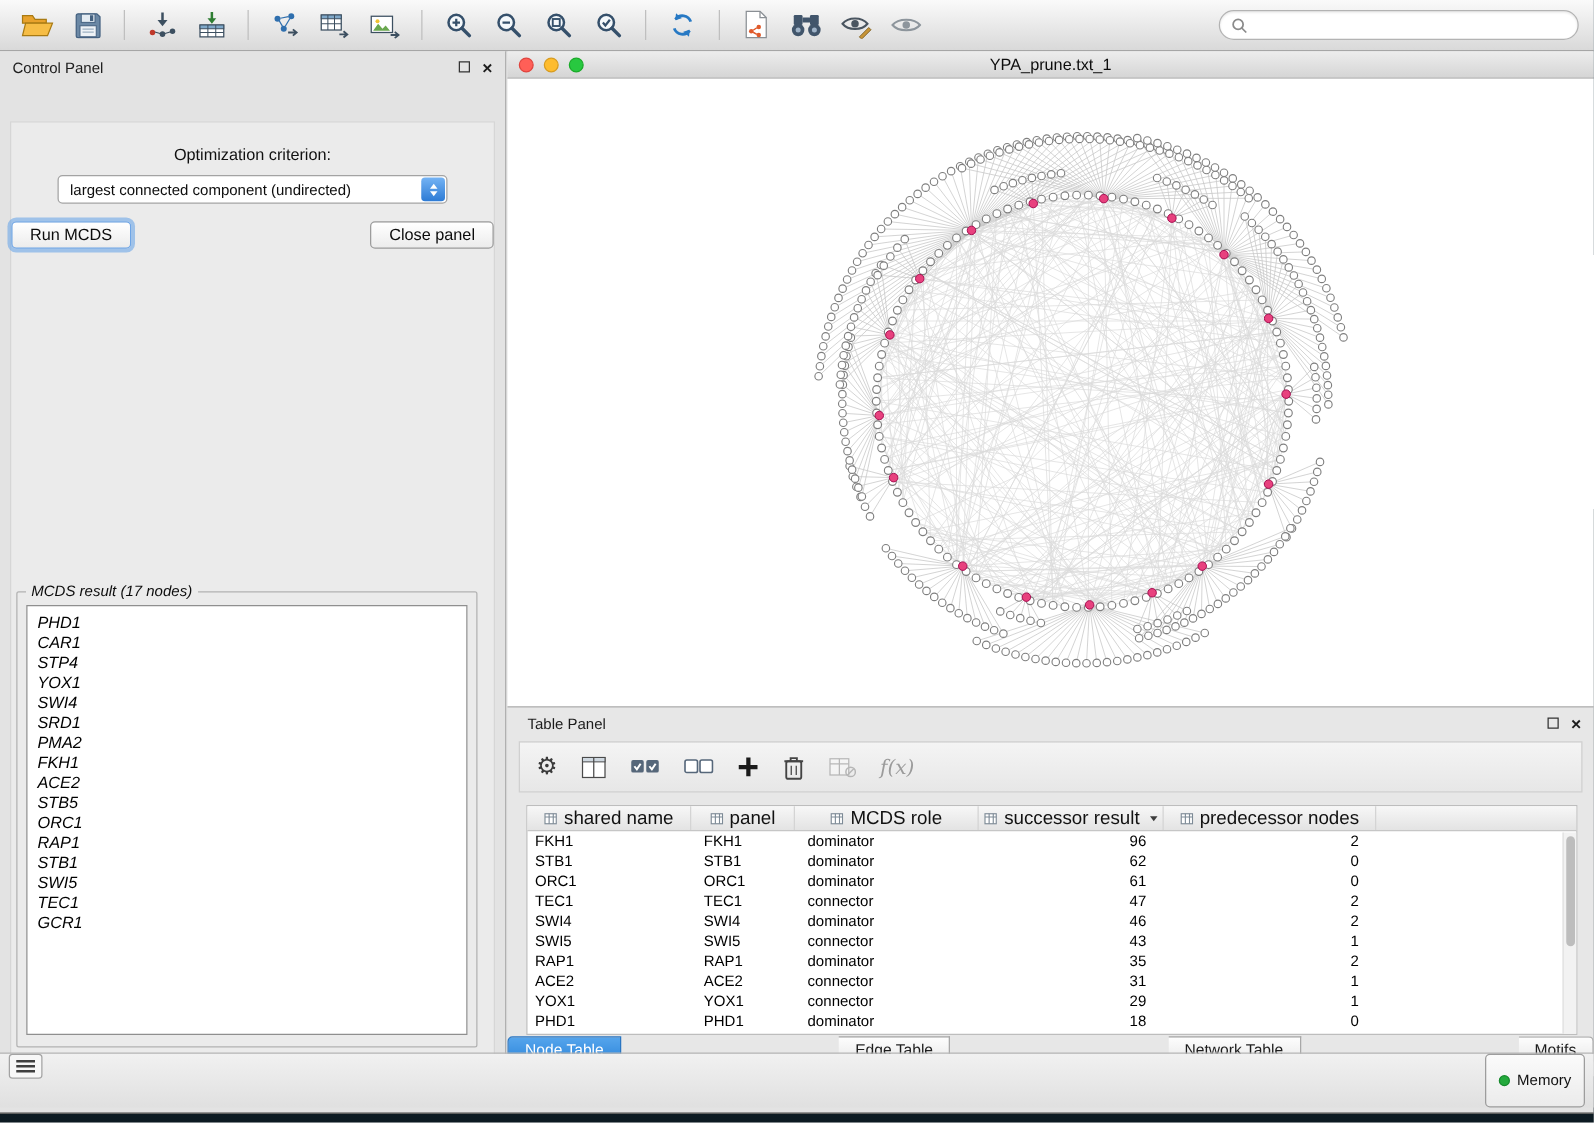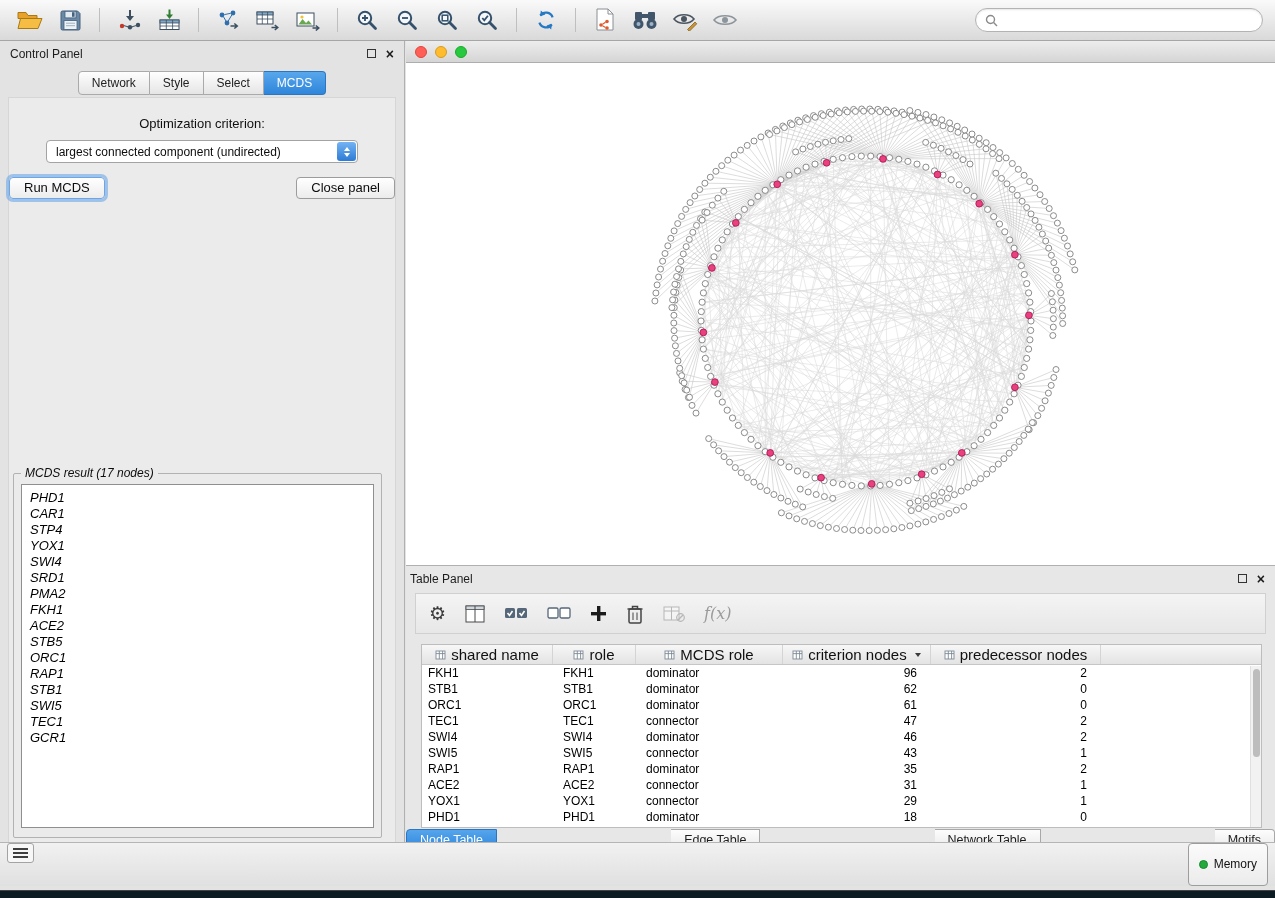--- a/index.html
+++ b/index.html
@@ -258,26 +258,20 @@
     </div>
   </div>
 
   <div id="control-panel">
     <div class="panel-header">
       <span class="ph-title">Control Panel</span>
       <span class="ph-btns">
         <span class="ph-float"></span>
         <span class="ph-close">×</span>
       </span>
-    </div>
-    <div class="cp-tabs">
-      <div class="cp-tab">Network</div>
-      <div class="cp-tab">Style</div>
-      <div class="cp-tab">Select</div>
-      <div class="cp-tab active">MCDS</div>
     </div>
     <div class="cp-content">
       <div class="opt-label">Optimization criterion:</div>
       <div class="combo">
         <span class="combo-text">largest connected component (undirected)</span>
         <span class="combo-btn">
           <span class="tri-up"></span>
             <span class="tri-down"></span>
         </span>
       </div>
@@ -306,20 +300,21 @@
             <div class="mcds-item">GCR1</div>
           </div>
       </fieldset>
     </div>
   </div>
 
   <div id="right-col">
 
     <div id="network-panel">
       <div class="net-titlebar">
+        <span class="net-title">YPA_prune.txt_1</span>
         <span class="traffic">
           <span class="tl red"></span>
           <span class="tl yellow"></span>
           <span class="tl green"></span>
         </span>
       </div>
       <div class="net-canvas">
         <svg id="graph-svg" width="869" height="502" viewBox="0 0 869 502">
             <g stroke="#bcbcbc" stroke-width="0.55" opacity="0.55">
               <line x1="622.6" y1="229.9" x2="492.8" y2="419.7"></line>
@@ -1359,21 +1354,21 @@
               <circle cx="305.9" cy="204.9" r="3.4"></circle>
               <circle cx="329.8" cy="159.9" r="3.4"></circle>
               <circle cx="420.6" cy="99.8" r="3.4"></circle>
               <circle cx="531.5" cy="111.5" r="3.4"></circle>
             </g>
           </svg>
       </div>
     </div>
 
     <div id="table-panel">
-      <div class="panel-header" style="padding-left:4px;">
+      <div class="panel-header" style="padding-left:16px;">
         <span class="ph-title">Table Panel</span>
         <span class="ph-btns">
           <span class="ph-float"></span>
           <span class="ph-close">×</span>
         </span>
       </div>
 
       <div class="tp-toolbar">
         <span class="tp-icon">
           <span class="gear-glyph">⚙</span>
@@ -1437,39 +1432,39 @@
             </svg>
             <span>shared name</span>
           </div>
           <div class="hcell">
             <svg width="11" height="10" viewBox="0 0 11 10">
               <rect x="1" y="1" width="9" height="8" fill="#fff" stroke="#7d8a96" stroke-width="0.9"></rect>
               <line x1="1" y1="3.6" x2="10" y2="3.6" stroke="#7d8a96" stroke-width="0.9"></line>
               <line x1="4.3" y1="1" x2="4.3" y2="9" stroke="#7d8a96" stroke-width="0.9"></line>
               <line x1="7.6" y1="1" x2="7.6" y2="9" stroke="#7d8a96" stroke-width="0.9"></line>
             </svg>
-            <span>role</span>
+            <span>panel</span>
           </div>
           <div class="hcell">
             <svg width="11" height="10" viewBox="0 0 11 10">
               <rect x="1" y="1" width="9" height="8" fill="#fff" stroke="#7d8a96" stroke-width="0.9"></rect>
               <line x1="1" y1="3.6" x2="10" y2="3.6" stroke="#7d8a96" stroke-width="0.9"></line>
               <line x1="4.3" y1="1" x2="4.3" y2="9" stroke="#7d8a96" stroke-width="0.9"></line>
               <line x1="7.6" y1="1" x2="7.6" y2="9" stroke="#7d8a96" stroke-width="0.9"></line>
             </svg>
             <span>MCDS role</span>
           </div>
           <div class="hcell">
             <svg width="11" height="10" viewBox="0 0 11 10">
               <rect x="1" y="1" width="9" height="8" fill="#fff" stroke="#7d8a96" stroke-width="0.9"></rect>
               <line x1="1" y1="3.6" x2="10" y2="3.6" stroke="#7d8a96" stroke-width="0.9"></line>
               <line x1="4.3" y1="1" x2="4.3" y2="9" stroke="#7d8a96" stroke-width="0.9"></line>
               <line x1="7.6" y1="1" x2="7.6" y2="9" stroke="#7d8a96" stroke-width="0.9"></line>
             </svg>
-            <span>criterion nodes</span>
+            <span>successor result</span>
             <span class="hdr-chevron"></span>
           </div>
           <div class="hcell">
             <svg width="11" height="10" viewBox="0 0 11 10">
               <rect x="1" y="1" width="9" height="8" fill="#fff" stroke="#7d8a96" stroke-width="0.9"></rect>
               <line x1="1" y1="3.6" x2="10" y2="3.6" stroke="#7d8a96" stroke-width="0.9"></line>
               <line x1="4.3" y1="1" x2="4.3" y2="9" stroke="#7d8a96" stroke-width="0.9"></line>
               <line x1="7.6" y1="1" x2="7.6" y2="9" stroke="#7d8a96" stroke-width="0.9"></line>
             </svg>
             <span>predecessor nodes</span>

